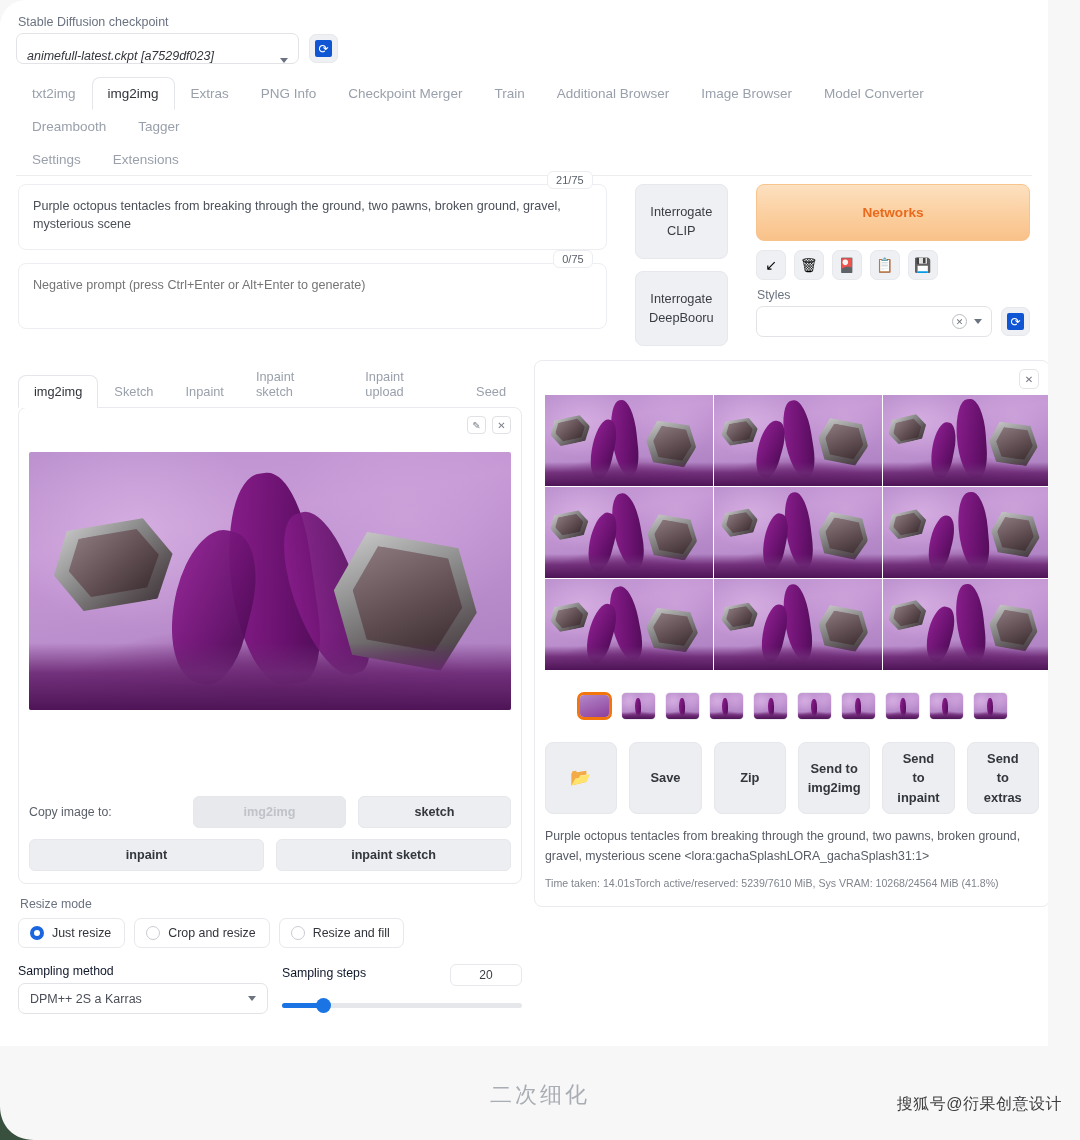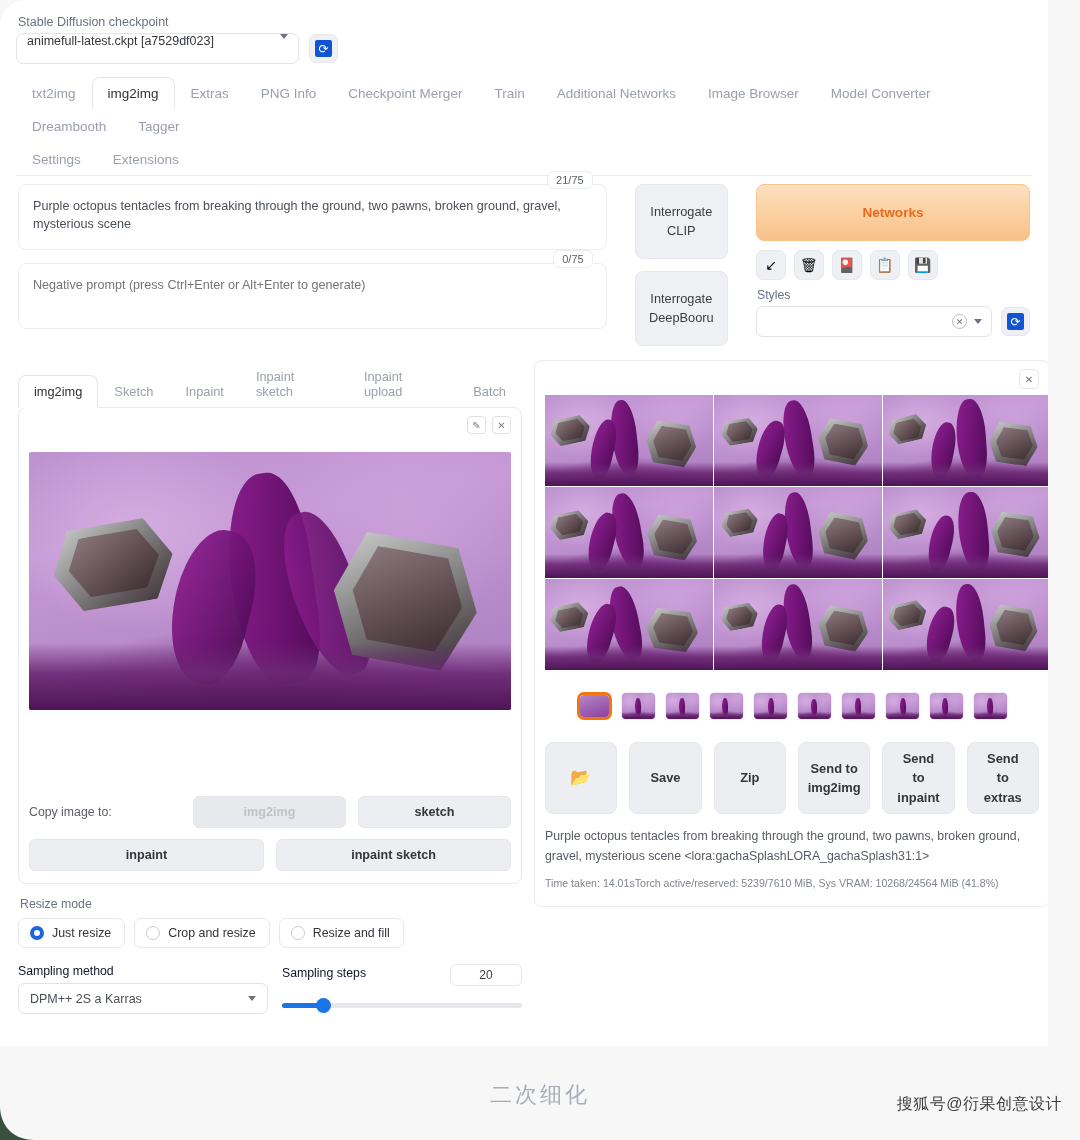--- a/index.html
+++ b/index.html
@@ -20,22 +20,22 @@
     border-radius: 26px 0 0 0;
     overflow: hidden;
   }
   .app-inner { padding: 10px 16px 0 16px; }
 
   
   .ckpt-label { font-size: 12.5px; color: #6b7280; margin: 5px 0 4px 2px; }
   .ckpt-row { display: flex; align-items: center; gap: 10px; }
   .ckpt-select {
     width: 283px; height: 31px; border: 1px solid #e2e3e6; border-radius: 7px;
-    background: #fff; display: flex; align-items: flex-start; padding: 0 10px;
-    font-size: 12.5px; color: #33363c; justify-content: space-between;
+    background: #fff; display: flex; align-items: flex-end; padding: 0 10px;
+    font-size: 12.5px; color: #33363c; justify-content: space-between; font-style: italic;
   }
   .caret { width: 0; height: 0; border-left: 4px solid transparent; border-right: 4px solid transparent;
            border-top: 5px solid #6b7280; }
   .refresh-btn {
     width: 29px; height: 29px; background: #eef0f3; border-radius: 7px;
     display: flex; align-items: center; justify-content: center;
     border: 1px solid #e6e8ec;
   }
   .refresh-glyph {
     width: 17px; height: 17px; background: #1055d4; border-radius: 2px;
@@ -239,21 +239,21 @@
       </div>
     </div>
 
     <div class="tabs">
       <div class="tab">txt2img</div>
       <div class="tab active">img2img</div>
       <div class="tab">Extras</div>
       <div class="tab">PNG Info</div>
       <div class="tab">Checkpoint Merger</div>
       <div class="tab">Train</div>
-      <div class="tab">Additional Networks</div>
+      <div class="tab">Additional Browser</div>
       <div class="tab">Image Browser</div>
       <div class="tab">Model Converter</div>
       <div class="tab">Dreambooth</div>
       <div class="tab">Tagger</div>
       <div style="flex-basis:100%;height:0"></div>
       <div class="tab">Settings</div>
       <div class="tab">Extensions</div>
     </div>
     <div class="tabs-rule"></div>
 
@@ -304,21 +304,21 @@
 
     <div class="main">
 
       <div class="left-col">
         <div class="sub-tabs">
           <div class="sub-tab active">img2img</div>
           <div class="sub-tab">Sketch</div>
           <div class="sub-tab">Inpaint</div>
           <div class="sub-tab">Inpaint sketch</div>
           <div class="sub-tab">Inpaint upload</div>
-          <div class="sub-tab">Batch</div>
+          <div class="sub-tab">Seed</div>
         </div>
 
         <div class="panel">
           <div class="img-tools">
             <div class="tool-btn">✎</div>
             <div class="tool-btn">✕</div>
           </div>
 
           <div class="srcimg">
             <div class="art">

